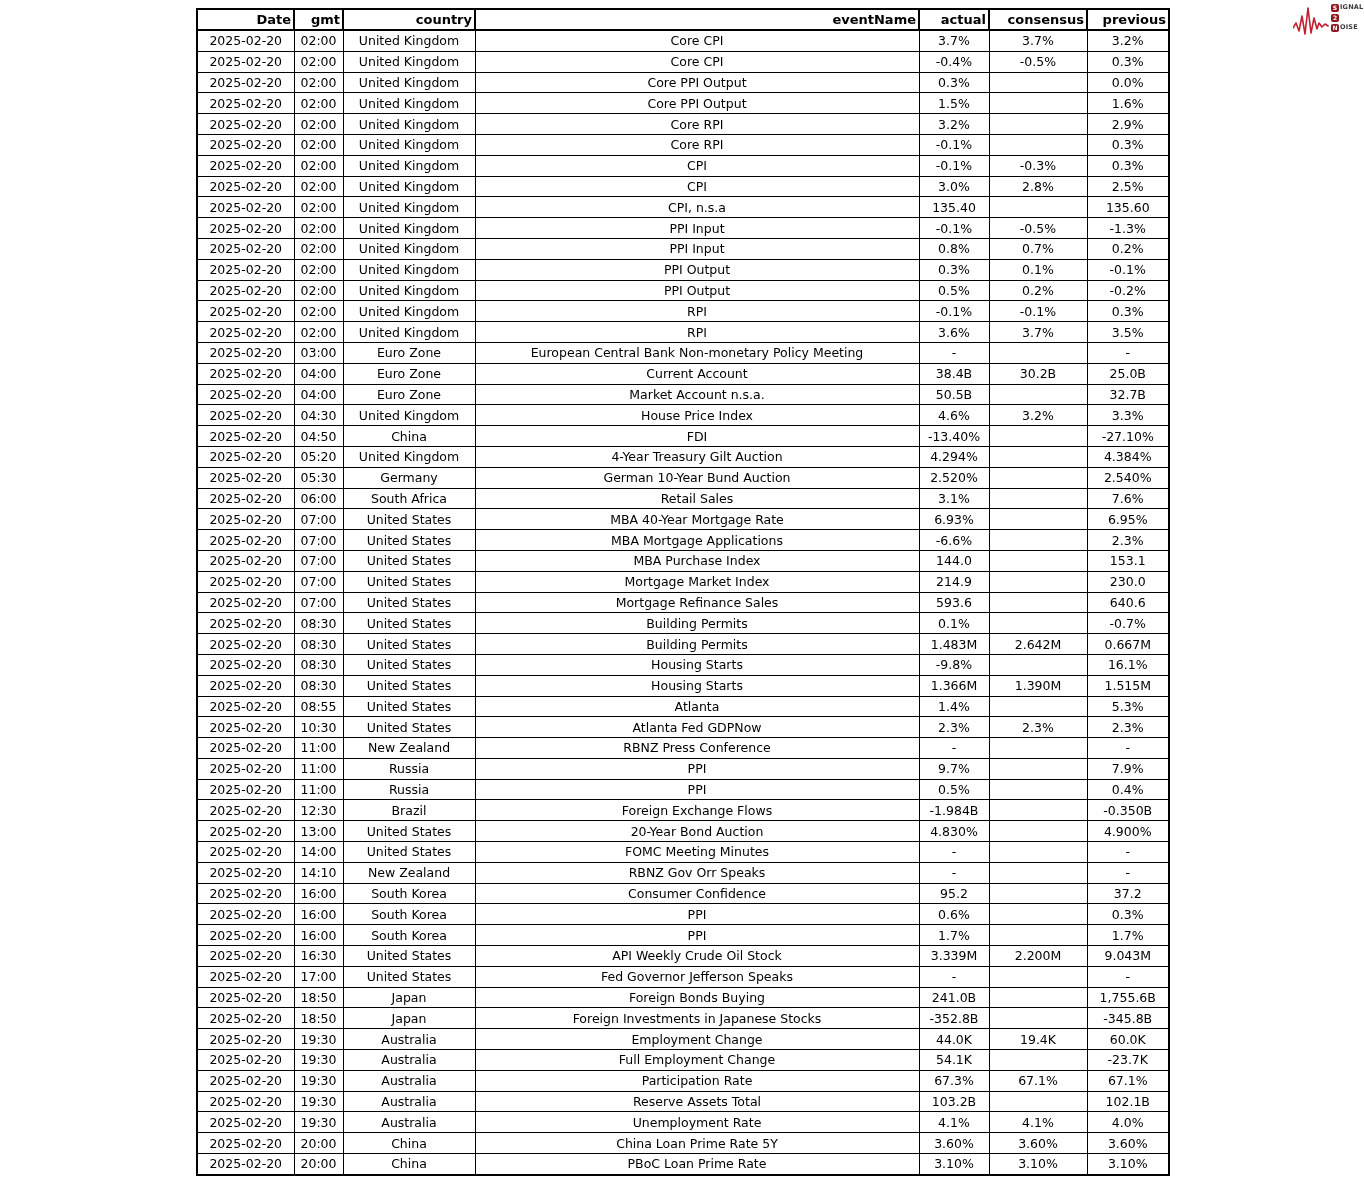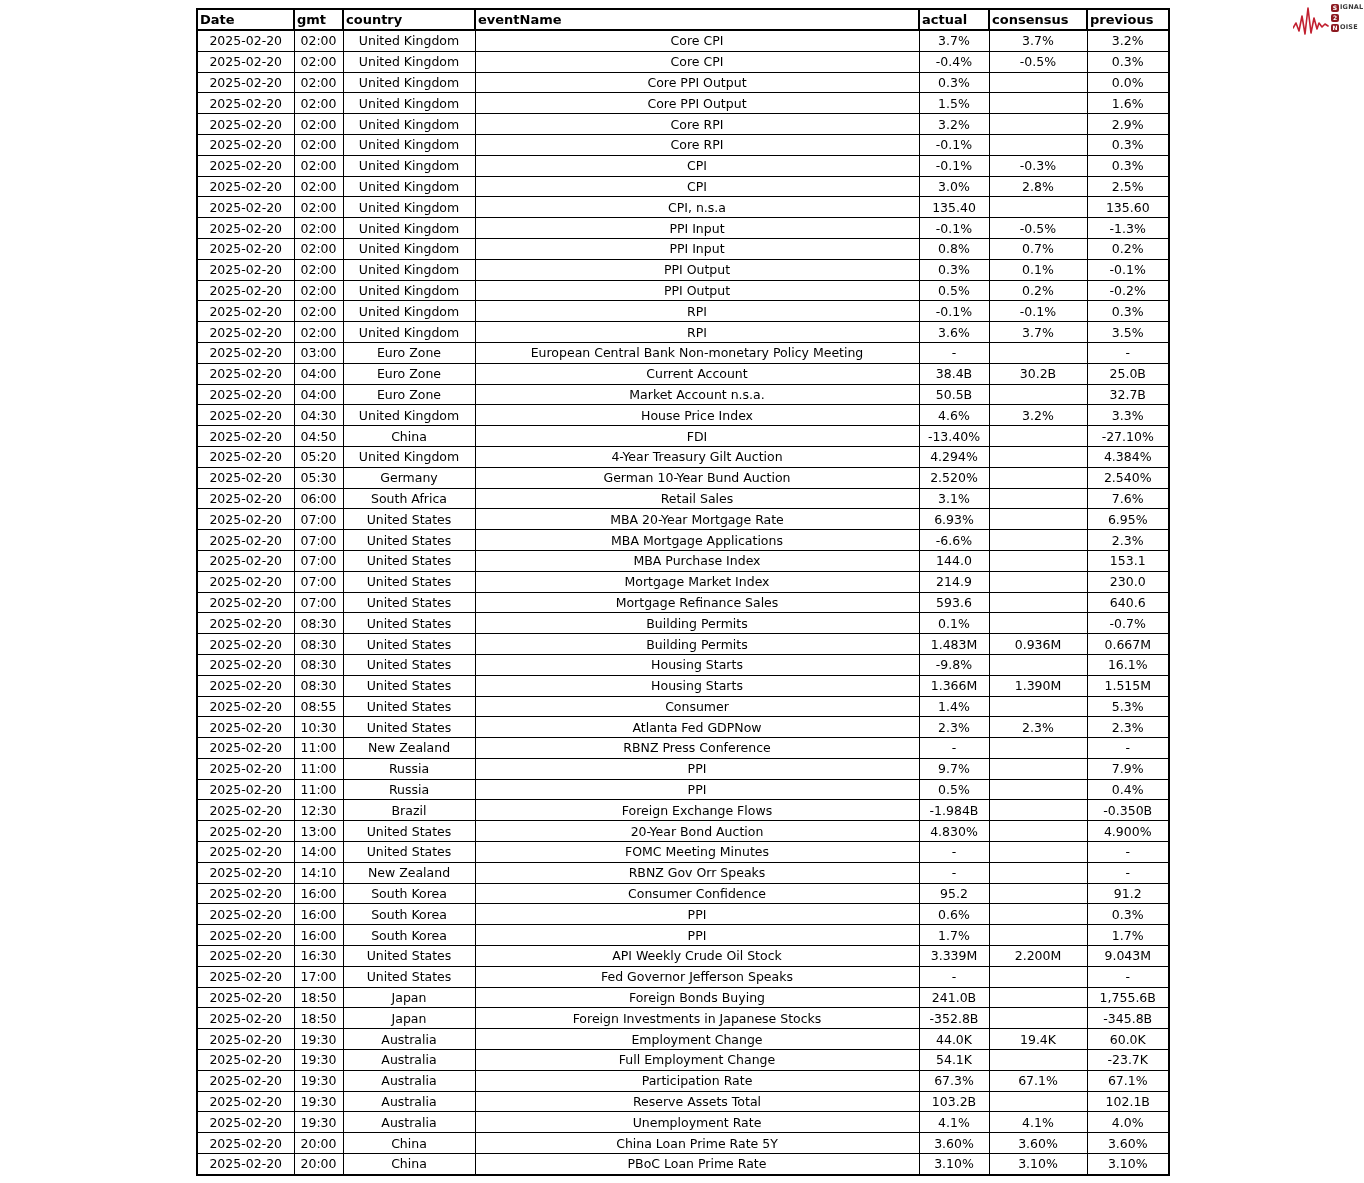--- a/index.html
+++ b/index.html
@@ -26,21 +26,21 @@
     table-layout: fixed;
     width: 972px;
     font-size: 12.5px;
   }
   table.calendar th {
     border: 2px solid #000000;
     font-weight: bold;
     font-size: 13px;
     height: 19px;
     padding: 0 2px;
-    text-align: left;
+    text-align: right;
     vertical-align: middle;
     white-space: nowrap;
     overflow: hidden;
     margin-top: 20px;
   }
   table.calendar td {
     border: 1px solid #000000;
     height: 19.8px;
     padding: 0 2px;
     text-align: center;
@@ -328,21 +328,21 @@
           <td>South Africa</td>
           <td>Retail Sales</td>
           <td>3.1%</td>
           <td></td>
           <td>7.6%</td>
         </tr>
         <tr>
           <td>2025-02-20</td>
           <td>07:00</td>
           <td>United States</td>
-          <td>MBA 20-Year Mortgage Rate</td>
+          <td>MBA 40-Year Mortgage Rate</td>
           <td>6.93%</td>
           <td></td>
           <td>6.95%</td>
         </tr>
         <tr>
           <td>2025-02-20</td>
           <td>07:00</td>
           <td>United States</td>
           <td>MBA Mortgage Applications</td>
           <td>-6.6%</td>
@@ -384,21 +384,21 @@
           <td>0.1%</td>
           <td></td>
           <td>-0.7%</td>
         </tr>
         <tr>
           <td>2025-02-20</td>
           <td>08:30</td>
           <td>United States</td>
           <td>Building Permits</td>
           <td>1.483M</td>
-          <td>0.936M</td>
+          <td>2.642M</td>
           <td>0.667M</td>
         </tr>
         <tr>
           <td>2025-02-20</td>
           <td>08:30</td>
           <td>United States</td>
           <td>Housing Starts</td>
           <td>-9.8%</td>
           <td></td>
           <td>16.1%</td>
@@ -409,21 +409,21 @@
           <td>United States</td>
           <td>Housing Starts</td>
           <td>1.366M</td>
           <td>1.390M</td>
           <td>1.515M</td>
         </tr>
         <tr>
           <td>2025-02-20</td>
           <td>08:55</td>
           <td>United States</td>
-          <td>Consumer</td>
+          <td>Atlanta</td>
           <td>1.4%</td>
           <td></td>
           <td>5.3%</td>
         </tr>
         <tr>
           <td>2025-02-20</td>
           <td>10:30</td>
           <td>United States</td>
           <td>Atlanta Fed GDPNow</td>
           <td>2.3%</td>
@@ -493,21 +493,21 @@
           <td></td>
           <td>-</td>
         </tr>
         <tr>
           <td>2025-02-20</td>
           <td>16:00</td>
           <td>South Korea</td>
           <td>Consumer Confidence</td>
           <td>95.2</td>
           <td></td>
-          <td>91.2</td>
+          <td>37.2</td>
         </tr>
         <tr>
           <td>2025-02-20</td>
           <td>16:00</td>
           <td>South Korea</td>
           <td>PPI</td>
           <td>0.6%</td>
           <td></td>
           <td>0.3%</td>
         </tr>

